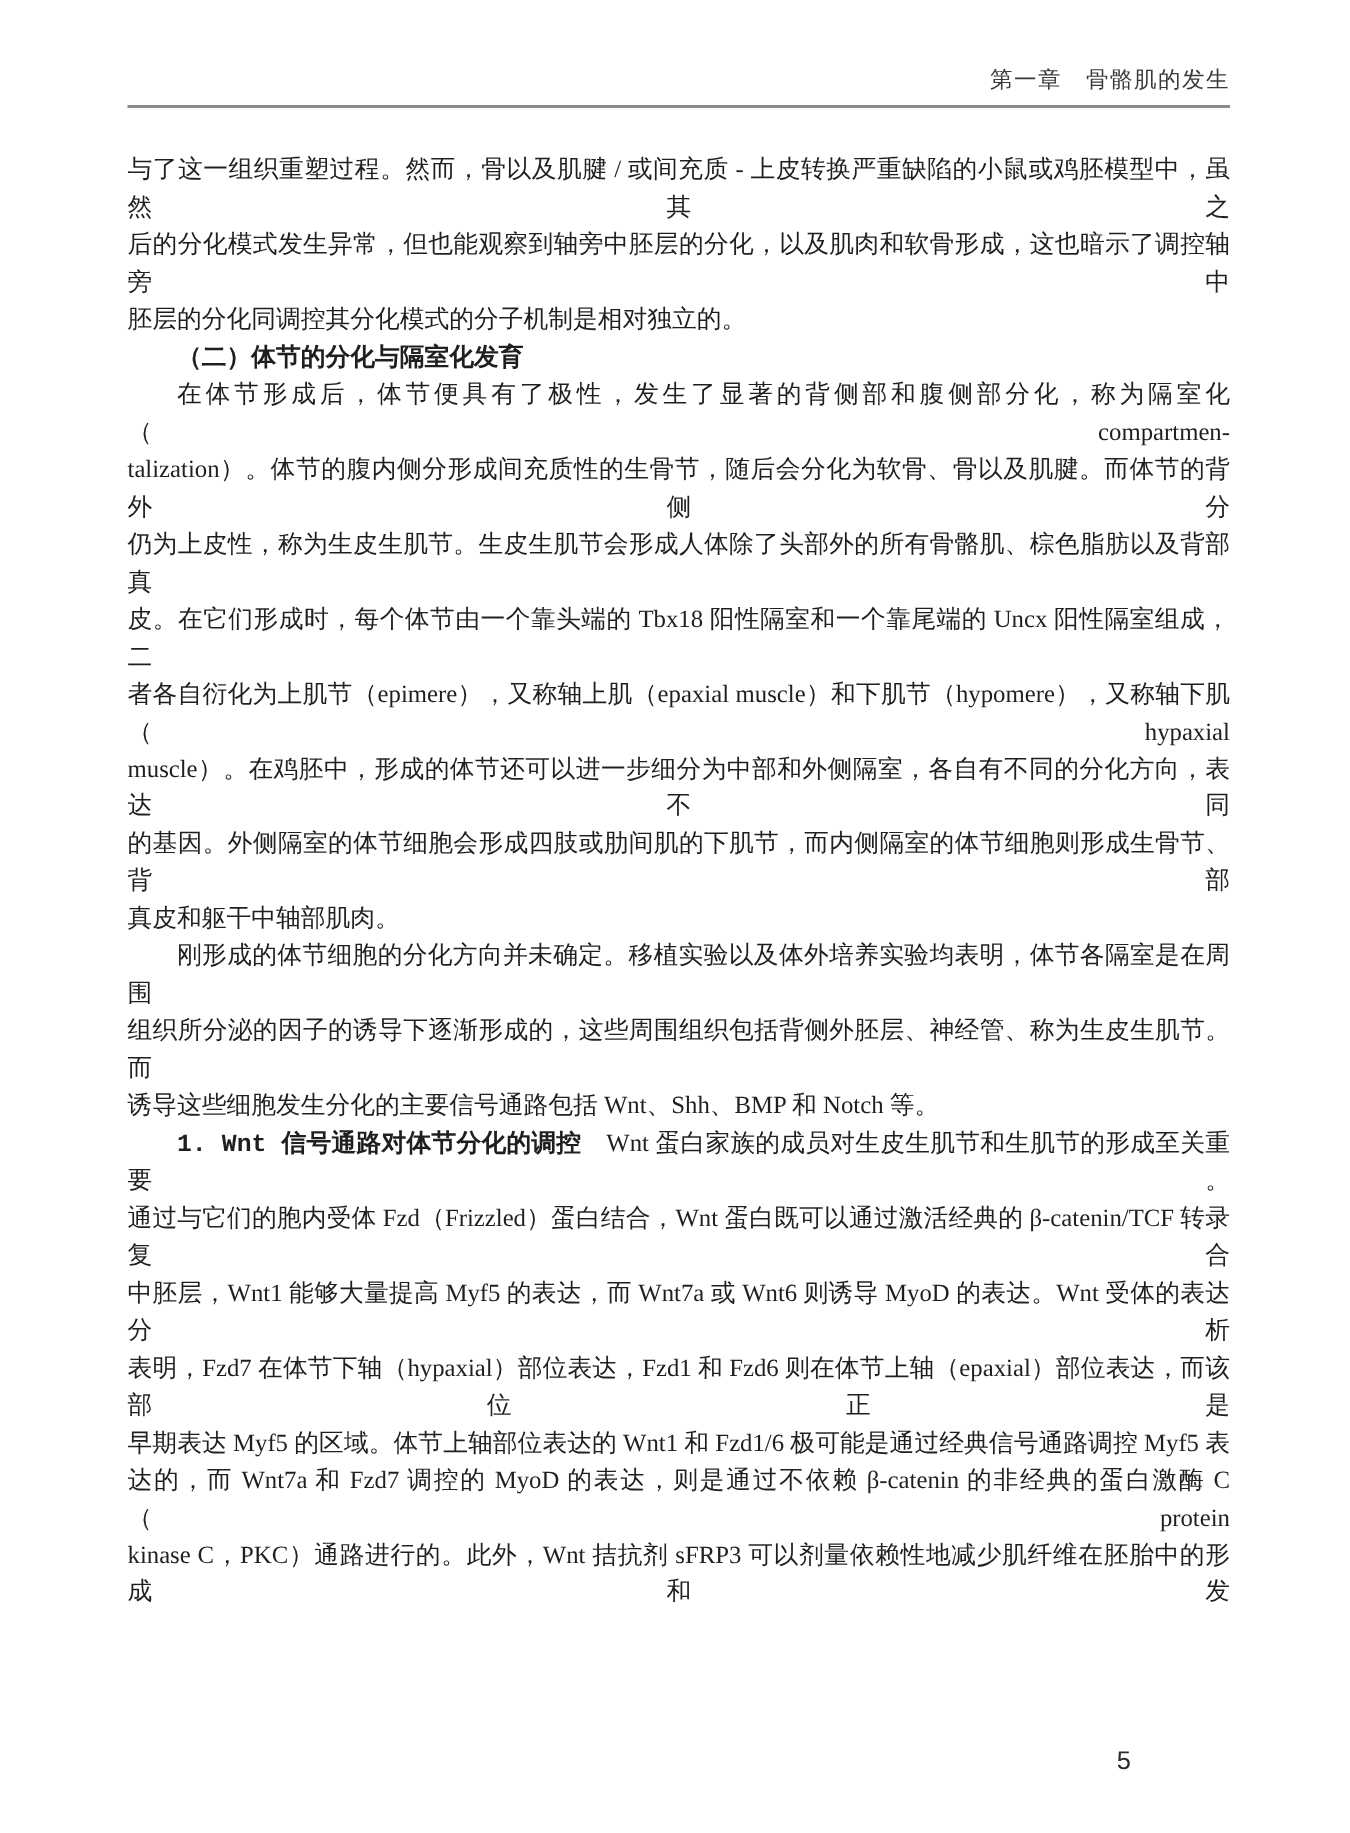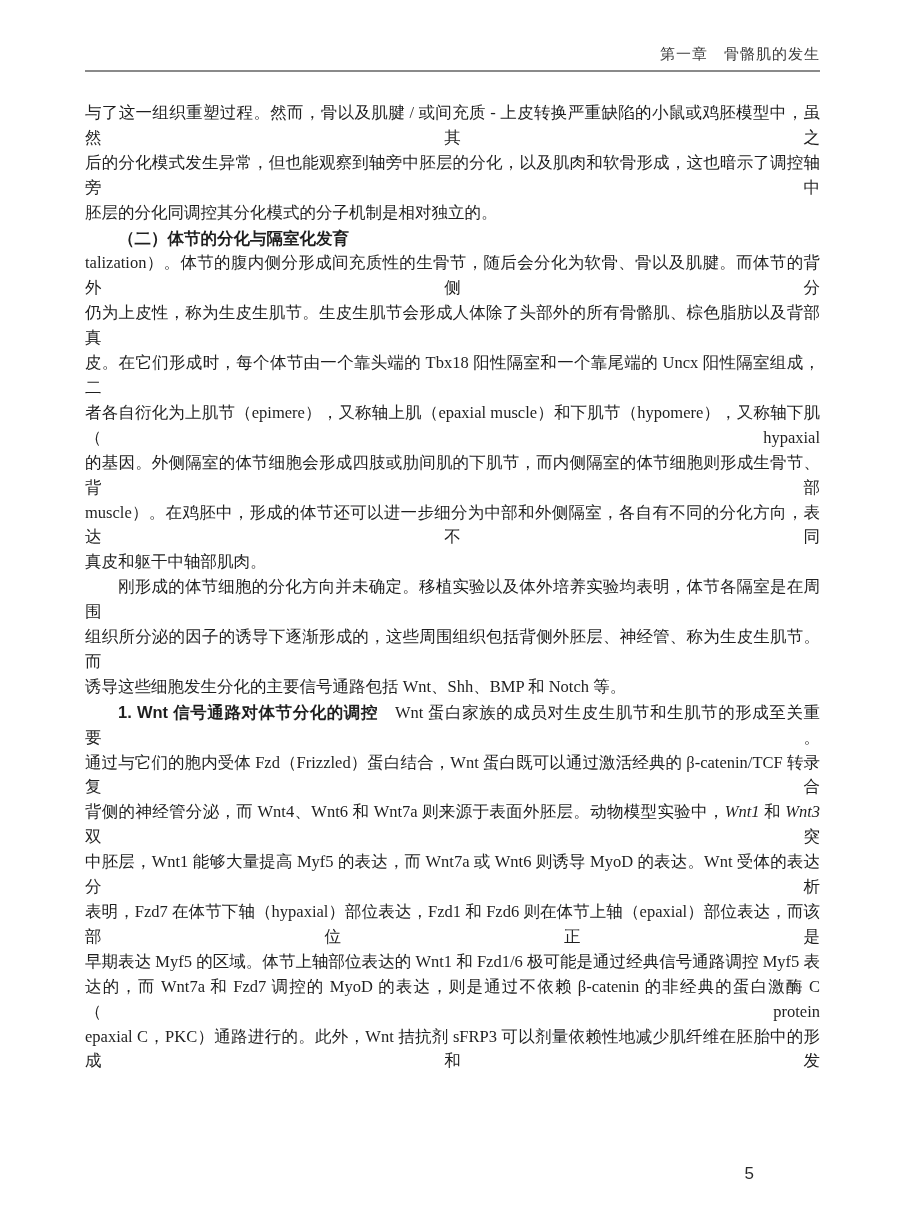--- a/index.html
+++ b/index.html
@@ -42,21 +42,21 @@
     text-align: justify;
     text-align-last: justify;
   }
   .line.end {
     text-align-last: left;
   }
   .line.in {
     text-indent: 2em;
   }
   .run-b {
-    font-family: Liberation Sans, sans-serif;
+    font-family: Liberation Mono, monospace;
     font-weight: 600;
   }
   .run-i {
     font-style: italic;
   }
   .folio {
     position: absolute;
     top: 1164px;
     right: 82px;
     font-family: "Liberation Sans", "DejaVu Sans", sans-serif;
@@ -68,34 +68,34 @@
 <body>
 
 <div class="page">
   <div class="running-head">第一章　骨骼肌的发生</div>
 
   <div class="text-block">
       <div class="line"><span>与了这一组织重塑过程。然而，骨以及肌腱 / 或间充质 - 上皮转换严重缺陷的小鼠或鸡胚模型中，虽然其之</span></div>
       <div class="line"><span>后的分化模式发生异常，但也能观察到轴旁中胚层的分化，以及肌肉和软骨形成，这也暗示了调控轴旁中</span></div>
       <div class="line end"><span>胚层的分化同调控其分化模式的分子机制是相对独立的。</span></div>
       <div class="line in end"><span class="run-b">（二）体节的分化与隔室化发育</span></div>
+      <div class="line in"><span>在体节形成后，体节便具有了极性，发生了显著的背侧部和腹侧部分化，称为隔室化（compartmen-</span></div>
       <div class="line"><span>talization）。体节的腹内侧分形成间充质性的生骨节，随后会分化为软骨、骨以及肌腱。而体节的背外侧分</span></div>
       <div class="line"><span>仍为上皮性，称为生皮生肌节。生皮生肌节会形成人体除了头部外的所有骨骼肌、棕色脂肪以及背部真</span></div>
       <div class="line"><span>皮。在它们形成时，每个体节由一个靠头端的 Tbx18 阳性隔室和一个靠尾端的 Uncx 阳性隔室组成，二</span></div>
       <div class="line"><span>者各自衍化为上肌节（epimere），又称轴上肌（epaxial muscle）和下肌节（hypomere），又称轴下肌（hypaxial</span></div>
+      <div class="line"><span>muscle）。在鸡胚中，形成的体节还可以进一步细分为中部和外侧隔室，各自有不同的分化方向，表达不同</span></div>
       <div class="line"><span>的基因。外侧隔室的体节细胞会形成四肢或肋间肌的下肌节，而内侧隔室的体节细胞则形成生骨节、背部</span></div>
-      <div class="line"><span>muscle）。在鸡胚中，形成的体节还可以进一步细分为中部和外侧隔室，各自有不同的分化方向，表达不同</span></div>
       <div class="line end"><span>真皮和躯干中轴部肌肉。</span></div>
       <div class="line in"><span>刚形成的体节细胞的分化方向并未确定。移植实验以及体外培养实验均表明，体节各隔室是在周围</span></div>
       <div class="line"><span>组织所分泌的因子的诱导下逐渐形成的，这些周围组织包括背侧外胚层、神经管、称为生皮生肌节。而</span></div>
       <div class="line end"><span>诱导这些细胞发生分化的主要信号通路包括 Wnt、Shh、BMP 和 Notch 等。</span></div>
       <div class="line in"><span class="run-b">1. Wnt 信号通路对体节分化的调控</span><span>　Wnt 蛋白家族的成员对生皮生肌节和生肌节的形成至关重要。</span></div>
       <div class="line"><span>通过与它们的胞内受体 Fzd（Frizzled）蛋白结合，Wnt 蛋白既可以通过激活经典的 β-catenin/TCF 转录复合</span></div>
-      <div class="line"><span>背侧的神经管分泌，而 Wnt4、Wnt6 和 Wnt7a 则来源于表面外胚层。动物模型实验中，</span><span class="run-i">Wnt1</span><span> 和 </span><span class="run-i">Wnt3</span><span> 双突</span></div>
       <div class="line"><span>中胚层，Wnt1 能够大量提高 Myf5 的表达，而 Wnt7a 或 Wnt6 则诱导 MyoD 的表达。Wnt 受体的表达分析</span></div>
       <div class="line"><span>表明，Fzd7 在体节下轴（hypaxial）部位表达，Fzd1 和 Fzd6 则在体节上轴（epaxial）部位表达，而该部位正是</span></div>
       <div class="line"><span>早期表达 Myf5 的区域。体节上轴部位表达的 Wnt1 和 Fzd1/6 极可能是通过经典信号通路调控 Myf5 表</span></div>
       <div class="line"><span>达的，而 Wnt7a 和 Fzd7 调控的 MyoD 的表达，则是通过不依赖 β-catenin 的非经典的蛋白激酶 C（protein</span></div>
-      <div class="line"><span>epaxial C，PKC）通路进行的。此外，Wnt 拮抗剂 sFRP3 可以剂量依赖性地减少肌纤维在胚胎中的形成和发</span></div>
+      <div class="line"><span>kinase C，PKC）通路进行的。此外，Wnt 拮抗剂 sFRP3 可以剂量依赖性地减少肌纤维在胚胎中的形成和发</span></div>
     </div>
 
   <div class="folio">5</div>
 </div>
 
 </body></html>

